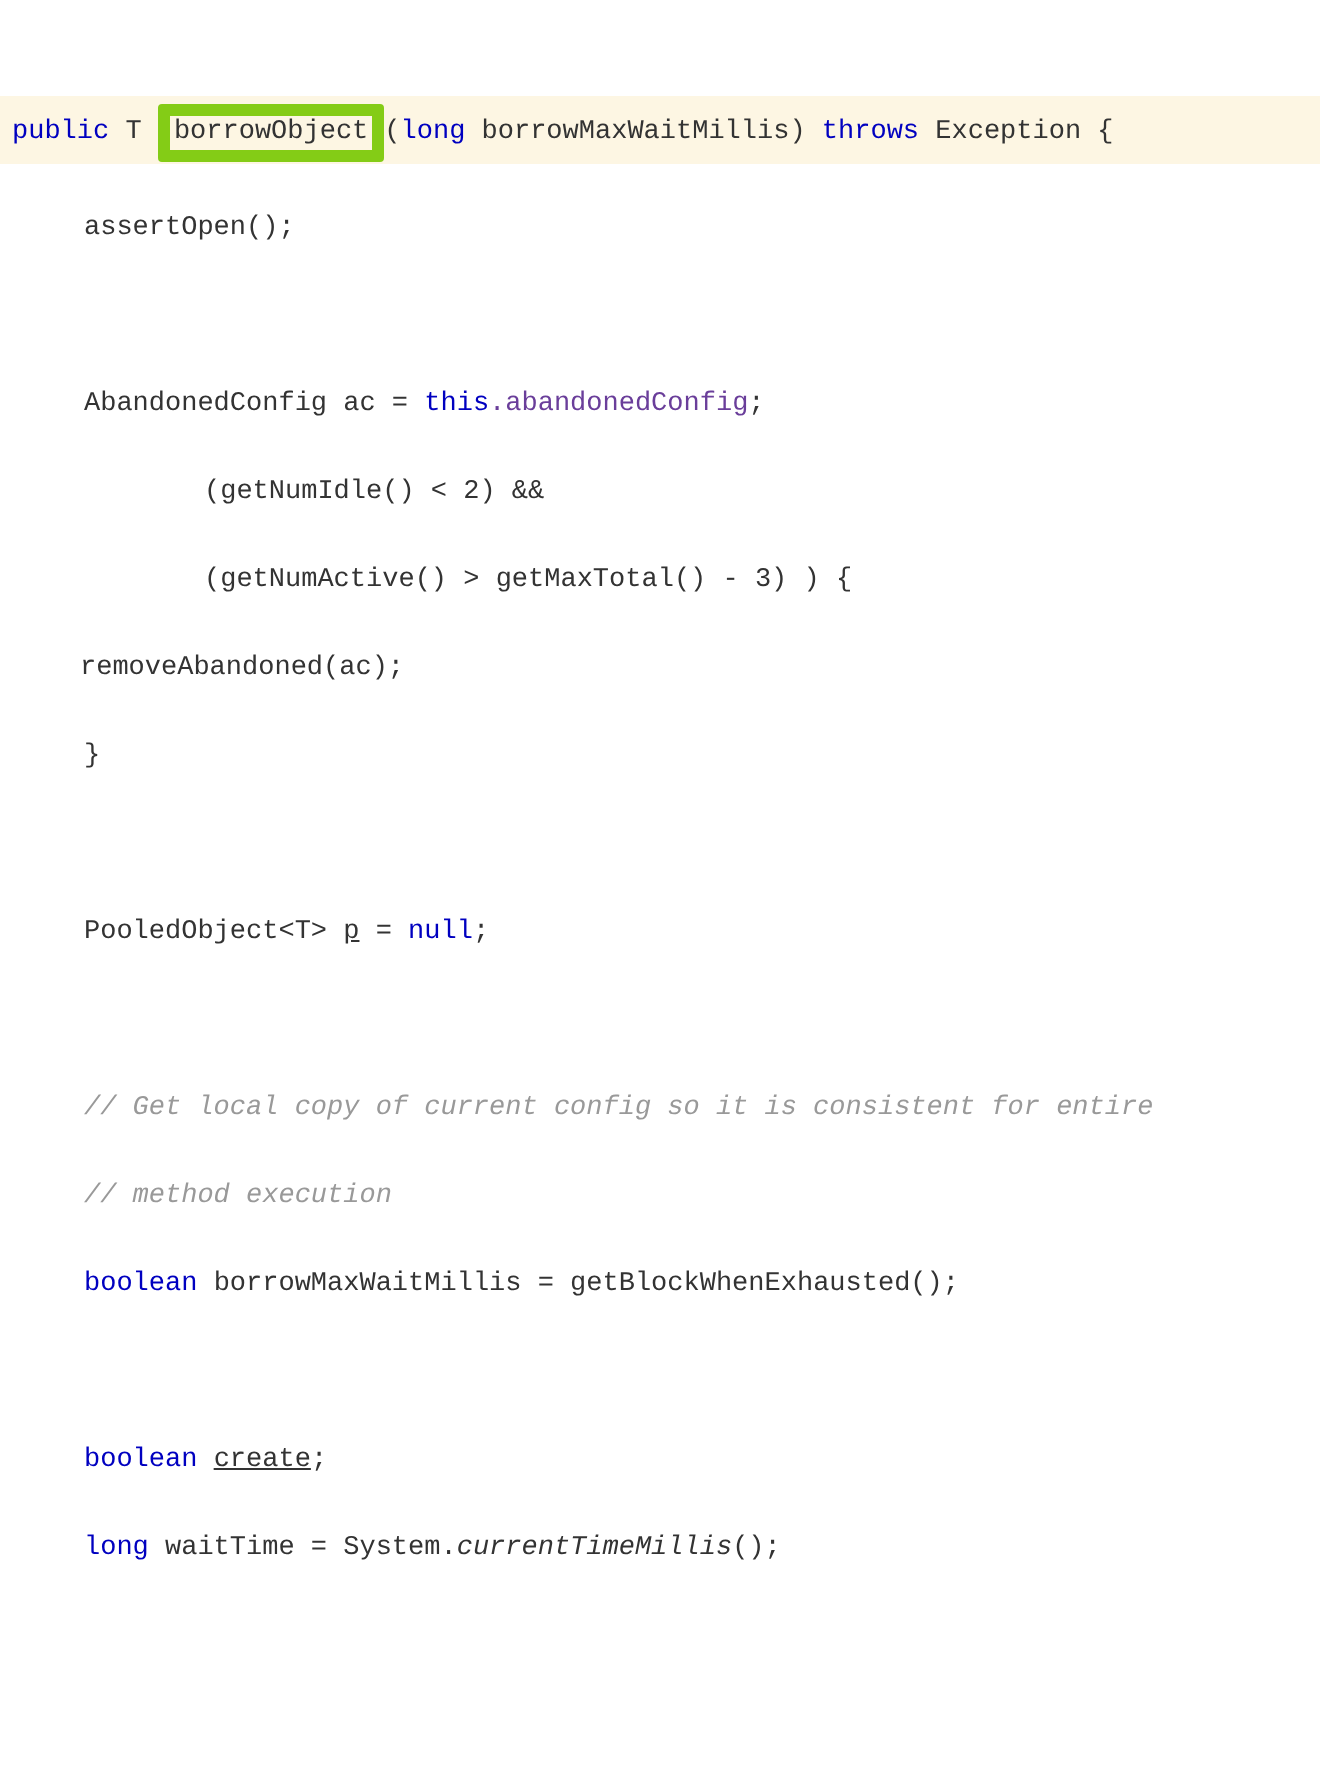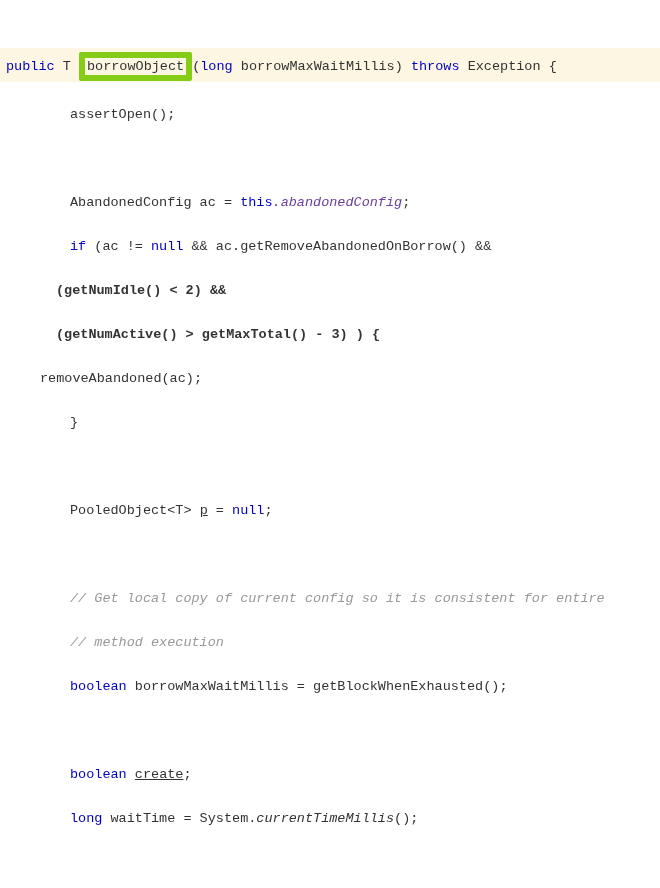--- a/index.html
+++ b/index.html
@@ -24,38 +24,37 @@
     position: relative;
   }
   .hl-box {
     border: 6px solid #84cc16;
     border-radius: 2px;
     padding: 0 2px;
     display: inline-block;
     line-height: 17px;
   }
   .kw { color: #0000c0; }
-  .field { color: #6a3e9a; font-style: italic; }
+  .field { color: #6a3e9a; }
   .meth { font-style: italic; }
   .co { color: #999; font-style: italic; }
   .u { text-decoration: underline; }
-  .i1 { padding-left: 42px; margin-left: 28px; }
+  .i1 { padding-left: 42px; }
   .i2 { padding-left: 40px; }
-  .i3 { padding-left: 56px; font-weight: bold; }
+  .i3 { padding-left: 102px; }
 </style>
 </head>
 <body>
 
 <div class="code-area">
 
 <div class="line first-line"><span class="kw">public</span> <span>T</span> <span class="hl-box"><span>borrowObject</span></span>(<span class="kw">long</span> <span>borrowMaxWaitMillis</span>) <span class="kw">throws</span> <span>Exception</span><span> {</span></div>
 <div class="line i1">assertOpen();</div>
 <div class="line"> </div>
 <div class="line i1"><span>AbandonedConfig ac = </span><span class="kw">this</span><span class="field">.abandonedConfig</span><span>;</span></div>
-<div class="line i1"><span class="kw">if</span><span> (ac != </span><span class="kw">null</span><span> &amp;&amp; ac.getRemoveAbandonedOnBorrow() &amp;&amp;</span></div>
 <div class="line i3">(getNumIdle() &lt; 2) &amp;&amp;</div>
 <div class="line i3">(getNumActive() &gt; getMaxTotal() - 3) ) {</div>
 <div class="line i2">removeAbandoned(ac);</div>
 <div class="line i1">}</div>
 <div class="line"> </div>
 <div class="line i1"><span>PooledObject&lt;T&gt; </span><span class="u">p</span><span> = </span><span class="kw">null</span><span>;</span></div>
 <div class="line"> </div>
 <div class="line i1 co">// Get local copy of current config so it is consistent for entire</div>
 <div class="line i1 co">// method execution</div>
 <div class="line i1"><span class="kw">boolean</span><span> borrowMaxWaitMillis = getBlockWhenExhausted();</span></div>

